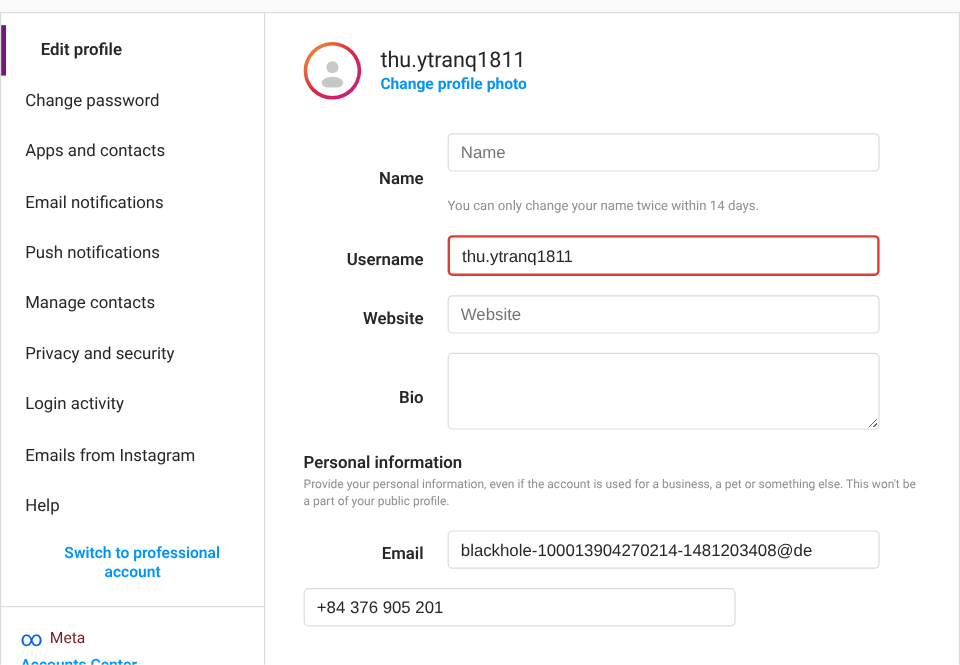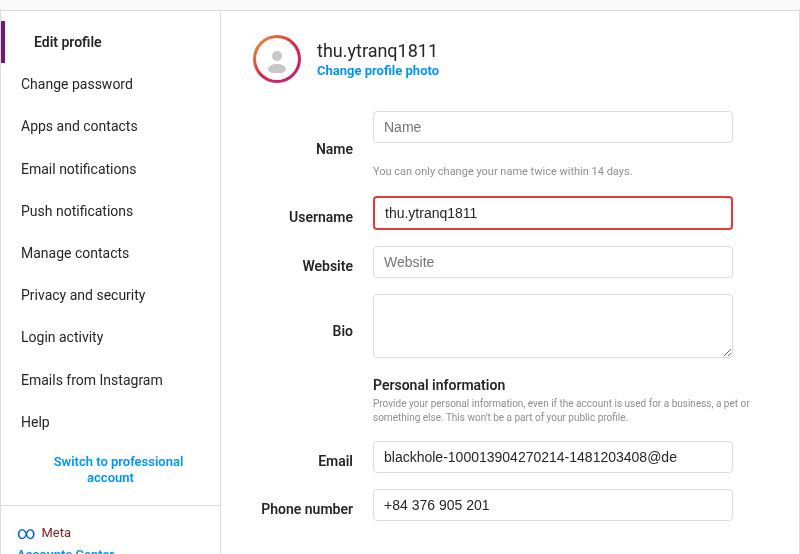--- a/index.html
+++ b/index.html
@@ -191,21 +191,20 @@
       font-weight: 600;
       color: #262626;
       margin-bottom: 4px;
     }
     .personal-info-desc {
       font-size: 10px;
       color: #8e8e8e;
       line-height: 1.4;
     }
     .personal-info-block {
-      margin-left: 120px;
       margin-bottom: 16px;
     }
   </style>
 </head>
 <body>
 
 <div class="container">
 
   <div class="sidebar">
     <div class="sidebar-nav">
@@ -308,20 +307,19 @@
     </div>
 
     <div class="form-row">
       <div class="form-label">Email</div>
       <div class="form-field">
         <input class="form-input" type="text" value="blackhole-100013904270214-1481203408@de" style="">
       </div>
     </div>
 
     <div class="form-row">
-      <div class="form-label">Phone number</div>
       <div class="form-field">
         <input class="form-input" type="text" value="+84 376 905 201" style="">
       </div>
     </div>
 
   </div>
 </div>
 
 </body></html>

